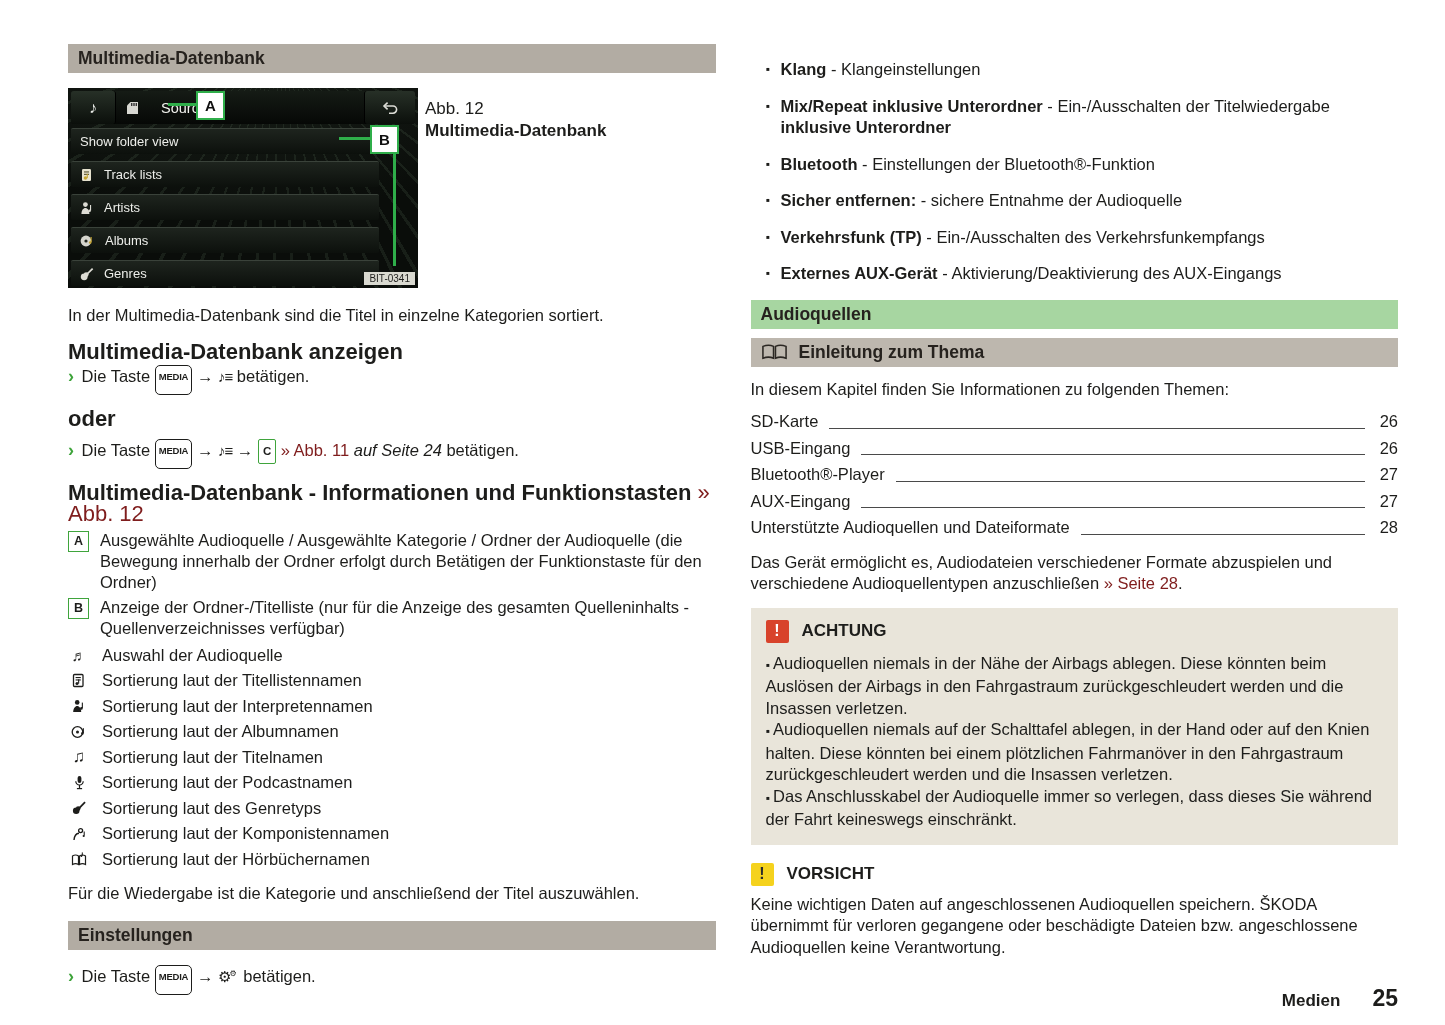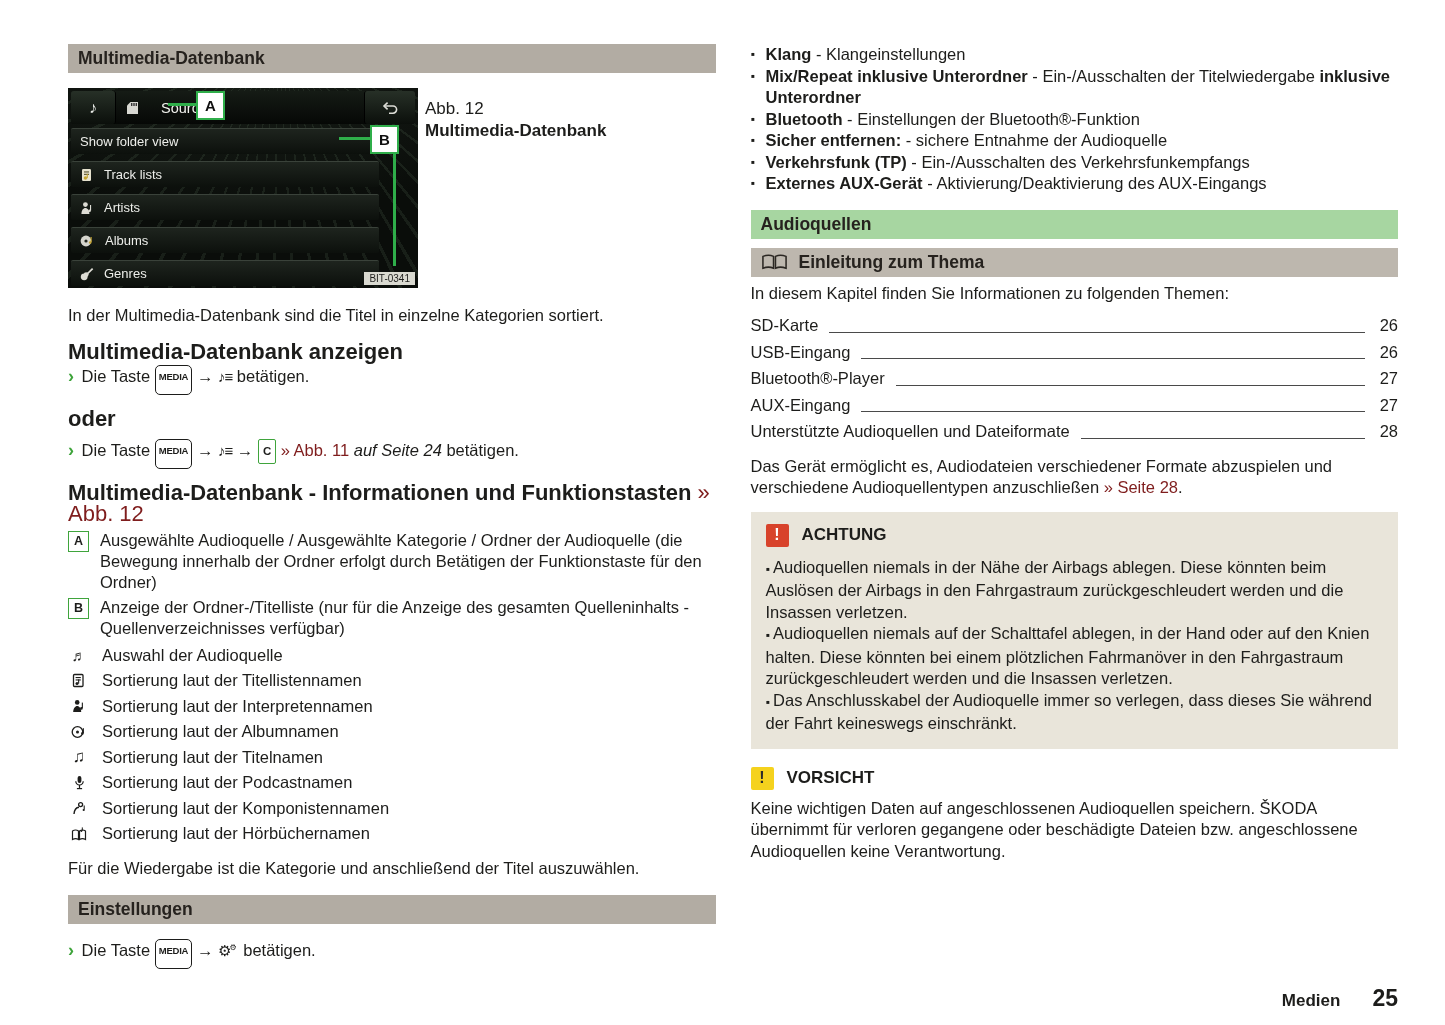--- a/index.html
+++ b/index.html
@@ -9,21 +9,21 @@
   }
   .page{display:flex;gap:35px;padding:44px 47px 0 68px;box-sizing:border-box;}
   .col{box-sizing:border-box;}
   .col.left{width:648px;}
   .col.right{width:648px;}
 
   
   .h-bar{background:#b2aca3;font-weight:bold;font-size:17.5px;line-height:20px;
     padding:4px 10px 5px;margin:0 0 15px;color:#26221e;}
   .h-bar.green{background:#a7d6a1;margin-bottom:9px;}
-  .h-bar.sub{background:#bdb7ae;display:flex;align-items:center;gap:11px;margin-bottom:6px;}
+  .h-bar.sub{background:#bdb7ae;display:flex;align-items:center;gap:11px;margin-bottom:12px;}
 
   
   p.body{margin:0 0 14px;font-size:16.5px;line-height:21.5px;}
   .bold-head{font-weight:bold;font-size:22px;line-height:21px;margin:0 0 3px;}
   .b{font-weight:bold;}
   .it{font-style:italic;}
   .link{color:#7f1d1d;text-decoration:none;cursor:pointer;}
 
   
   .step{font-size:16.5px;line-height:22px;margin:0 0 13px;}
@@ -41,21 +41,21 @@
   .marker{flex:0 0 auto;width:19px;height:19px;border:1.7px solid #3fa43c;background:#fff;
     font-weight:bold;font-size:12.5px;display:flex;align-items:center;justify-content:center;margin-top:1px;}
 
   
   .sort-row{display:flex;align-items:center;gap:12px;height:25.5px;font-size:16.5px;}
   .sort-ico{width:22px;display:flex;justify-content:center;align-items:center;font-size:15px;}
   .sort-ico svg{display:block;}
 
   
   ul.sq{list-style:none;margin:0 0 15px;padding:0;font-size:16.5px;line-height:21.5px;}
-  ul.sq li{position:relative;padding-left:15px;margin:0;}
+  ul.sq li{position:relative;padding-left:15px;margin:15px;}
   ul.sq li::before{content:"▪";position:absolute;left:0;top:0;font-size:12px;}
 
   
   .toc-row{display:flex;align-items:flex-end;font-size:16.5px;line-height:23.5px;margin-bottom:3px;}
   .toc-line{flex:1;border-bottom:1.4px solid #4a4a4a;margin:0 9px 5px 11px;}
   .toc-page{min-width:24px;text-align:right;}
   .toc-wrap{margin-bottom:12px;}
 
   
   .warn-box{background:#e9e5da;padding:12px 15px 14px;margin:2px 0 18px;}
@@ -290,20 +290,30 @@
           <path d="M2.8 6.3 a3.7 3.7 0 0 0 7.4 0" fill="none" stroke="#1d1d1b" stroke-width="1.2"></path>
           <rect x="5.9" y="10" width="1.2" height="3.2" fill="#1d1d1b"></rect>
           <rect x="3.9" y="13" width="5.2" height="1.2" fill="#1d1d1b"></rect>
         </svg>
       </span>
       <span>Sortierung laut der Podcastnamen</span>
     </div>
     <div class="sort-row">
       <span class="sort-ico">
         <svg width="15" height="14" viewBox="0 0 15 14">
+          <circle cx="4.2" cy="9.8" r="3.3" fill="#1d1d1b"></circle>
+          <circle cx="6.2" cy="7.6" r="2.3" fill="#1d1d1b"></circle>
+          <rect x="6.6" y="6.4" width="8.2" height="1.8" transform="rotate(-45 6.6 6.4)" fill="#1d1d1b"></rect>
+        </svg>
+      </span>
+      <span>Sortierung laut des Genretyps</span>
+    </div>
+    <div class="sort-row">
+      <span class="sort-ico">
+        <svg width="15" height="14" viewBox="0 0 15 14">
           <path d="M2 13 C2.4 8.6 4.4 6.4 7 6.2" fill="none" stroke="#1d1d1b" stroke-width="1.4"></path>
           <circle cx="8.6" cy="3.6" r="2" fill="none" stroke="#1d1d1b" stroke-width="1.3"></circle>
           <path d="M12.2 4.6 v4" stroke="#1d1d1b" stroke-width="1.1"></path>
           <circle cx="11.7" cy="9" r="1.1" fill="#1d1d1b"></circle>
         </svg>
       </span>
       <span>Sortierung laut der Komponistennamen</span>
     </div>
     <div class="sort-row">
       <span class="sort-ico">

